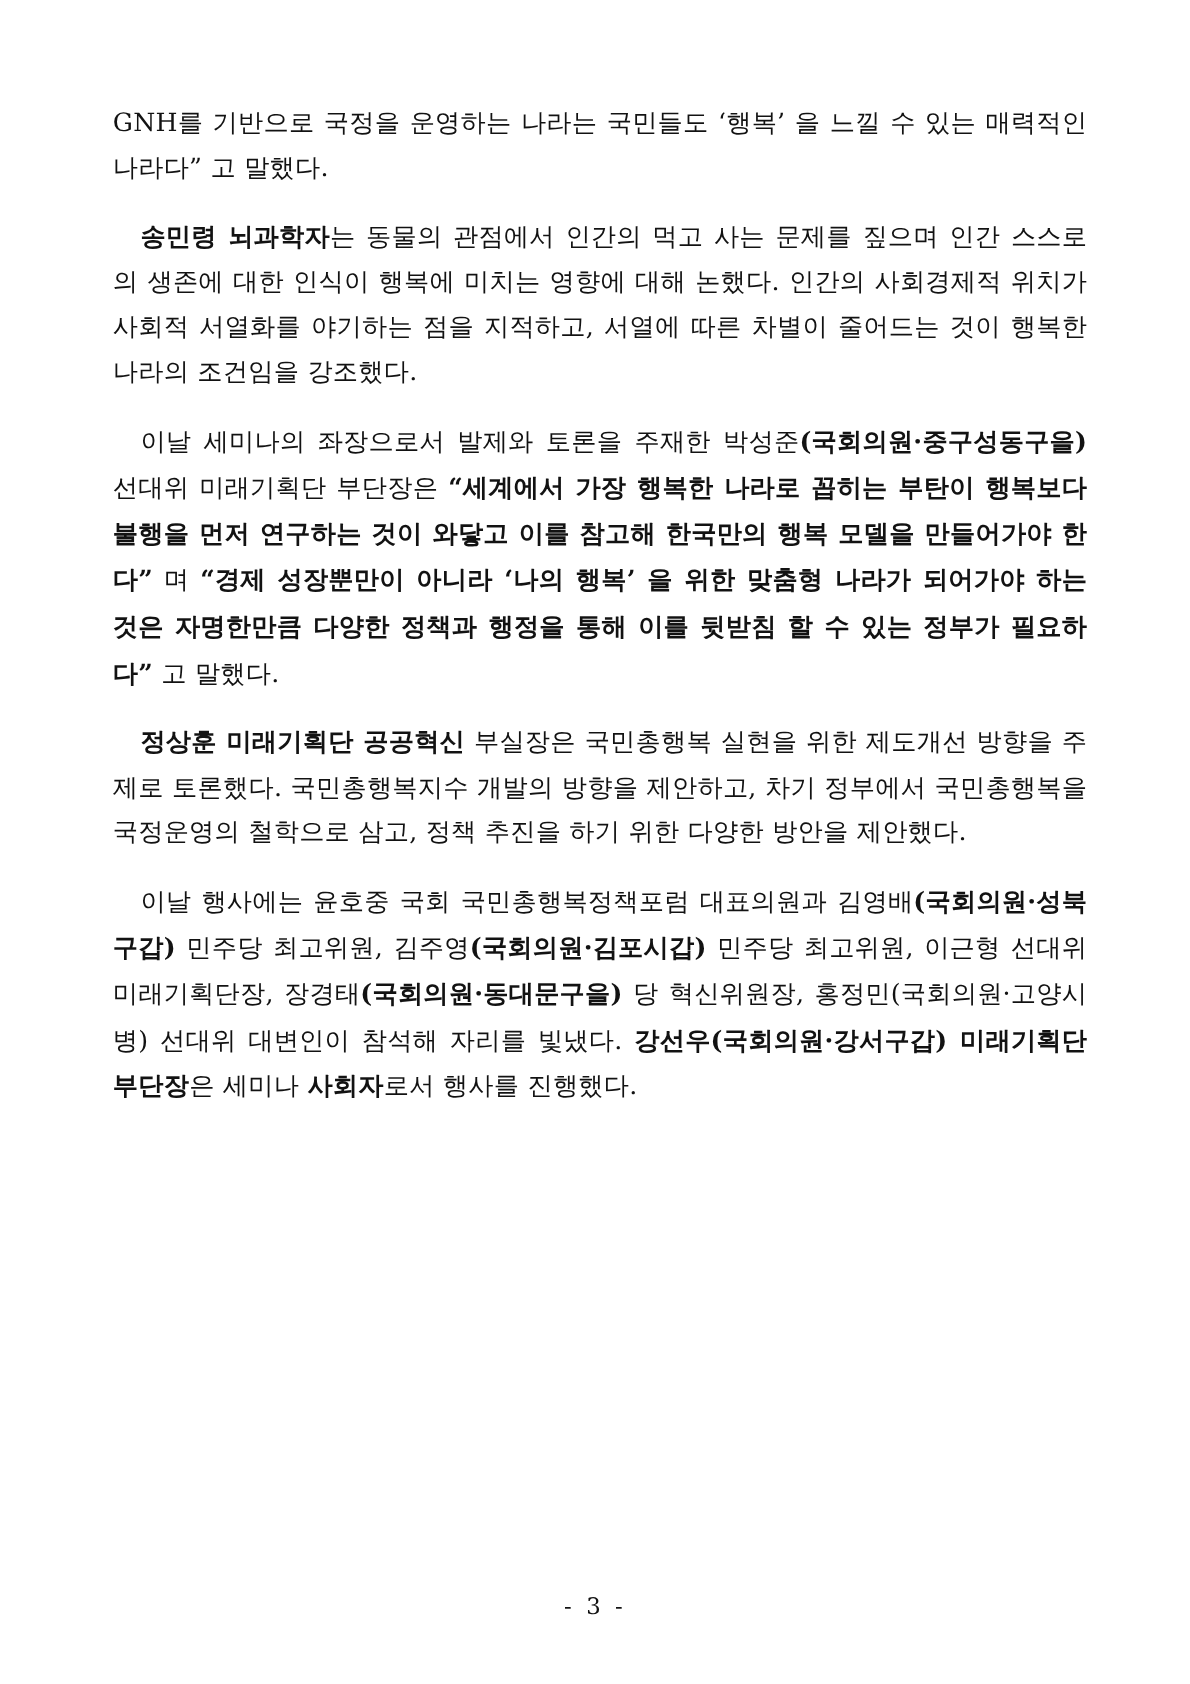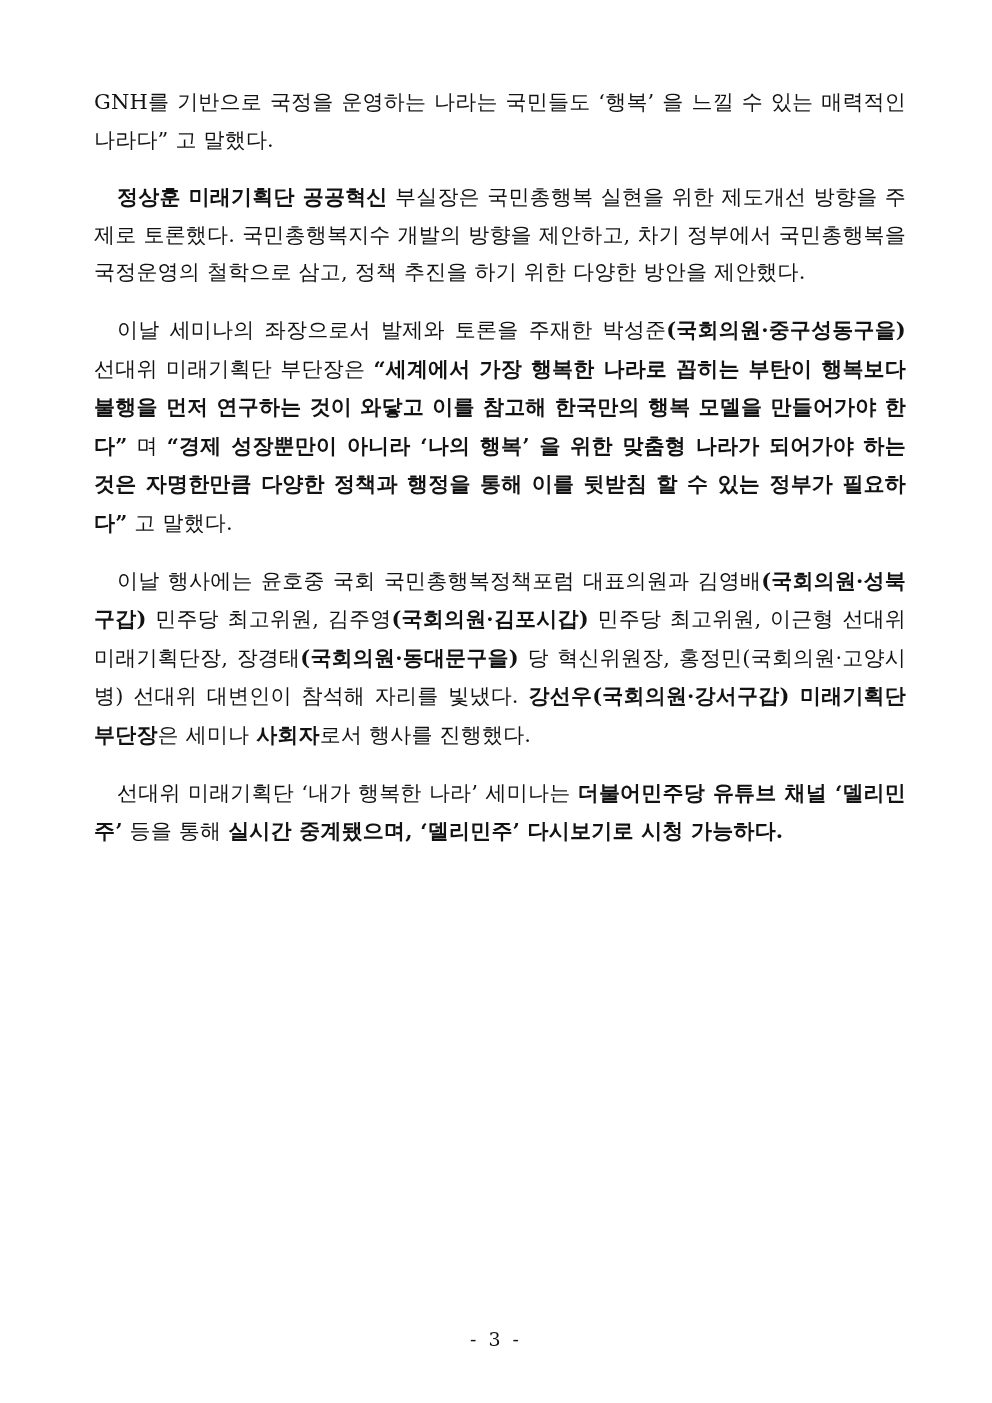--- a/index.html
+++ b/index.html
@@ -50,19 +50,19 @@
     letter-spacing: 3px;
     color: #121212;
   }
 </style>
 </head>
 <body>
 
 <div class="page">
   <div class="content" id="paragraphs">
       <p class="para"><span>GNH를 기반으로 국정을 운영하는 나라는 국민들도 ‘행복’ 을 느낄 수 있는 매력적인 나라다” 고 말했다.</span></p>
+      <p class="para indent"><span class="bold">송민령 뇌과학자</span><span>는 동물의 관점에서 인간의 먹고 사는 문제를 짚으며 인간 스스로의 생존에 대한 인식이 행복에 미치는 영향에 대해 논했다. 인간의 사회경제적 위치가 사회적 서열화를 야기하는 점을 지적하고, 서열에 따른 차별이 줄어드는 것이 행복한 나라의 조건임을 강조했다.</span></p>
+      <p class="para indent"><span>이날 세미나의 좌장으로서 발제와 토론을 주재한 박성준</span><span class="bold">(국회의원·중구성동구을)</span><span> 선대위 미래기획단 부단장은 </span><span class="bold">“세계에서 가장 행복한 나라로 꼽히는 부탄이 행복보다 불행을 먼저 연구하는 것이 와닿고 이를 참고해 한국만의 행복 모델을 만들어가야 한다”</span><span> 며 </span><span class="bold">“경제 성장뿐만이 아니라 ‘나의 행복’ 을 위한 맞춤형 나라가 되어가야 하는 것은 자명한만큼 다양한 정책과 행정을 통해 이를 뒷받침 할 수 있는 정부가 필요하다”</span><span> 고 말했다.</span></p>
       <p class="para indent"><span class="bold">정상훈 미래기획단 공공혁신</span><span> 부실장은 국민총행복 실현을 위한 제도개선 방향을 주제로 토론했다. 국민총행복지수 개발의 방향을 제안하고, 차기 정부에서 국민총행복을 국정운영의 철학으로 삼고, 정책 추진을 하기 위한 다양한 방안을 제안했다.</span></p>
-      <p class="para indent"><span>이날 세미나의 좌장으로서 발제와 토론을 주재한 박성준</span><span class="bold">(국회의원·중구성동구을)</span><span> 선대위 미래기획단 부단장은 </span><span class="bold">“세계에서 가장 행복한 나라로 꼽히는 부탄이 행복보다 불행을 먼저 연구하는 것이 와닿고 이를 참고해 한국만의 행복 모델을 만들어가야 한다”</span><span> 며 </span><span class="bold">“경제 성장뿐만이 아니라 ‘나의 행복’ 을 위한 맞춤형 나라가 되어가야 하는 것은 자명한만큼 다양한 정책과 행정을 통해 이를 뒷받침 할 수 있는 정부가 필요하다”</span><span> 고 말했다.</span></p>
       <p class="para indent"><span>이날 행사에는 윤호중 국회 국민총행복정책포럼 대표의원과 김영배</span><span class="bold">(국회의원·성북구갑)</span><span> 민주당 최고위원, 김주영</span><span class="bold">(국회의원·김포시갑)</span><span> 민주당 최고위원, 이근형 선대위 미래기획단장, 장경태</span><span class="bold">(국회의원·동대문구을)</span><span> 당 혁신위원장, 홍정민(국회의원·고양시병) 선대위 대변인이 참석해 자리를 빛냈다. </span><span class="bold">강선우(국회의원·강서구갑) 미래기획단 부단장</span><span>은 세미나 </span><span class="bold">사회자</span><span>로서 행사를 진행했다.</span></p>
-      <p class="para indent"><span>선대위 미래기획단 ‘내가 행복한 나라’ 세미나는 </span><span class="bold">더불어민주당 유튜브 채널 ‘델리민주’</span><span> 등을 통해 </span><span class="bold">실시간 중계됐으며, ‘델리민주’ 다시보기로 시청 가능하다.</span></p>
     </div>
   <div class="footer">- 3 -</div>
 </div>
 
 </body></html>

